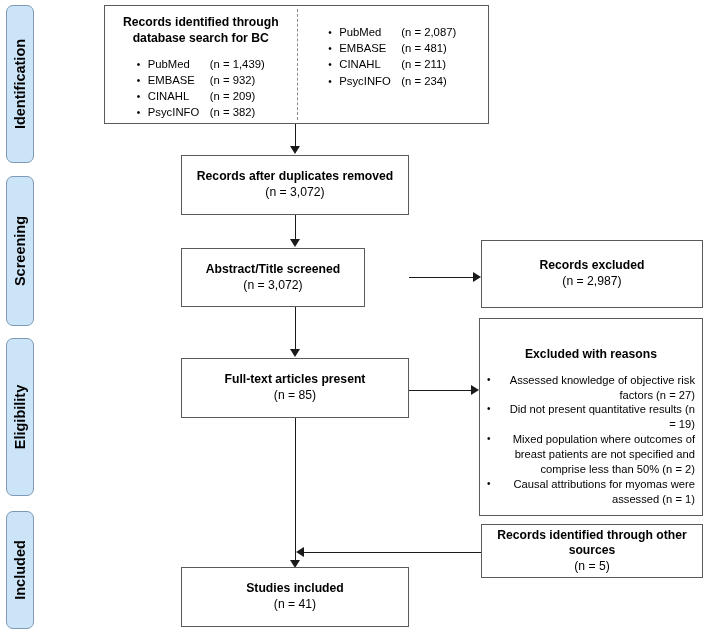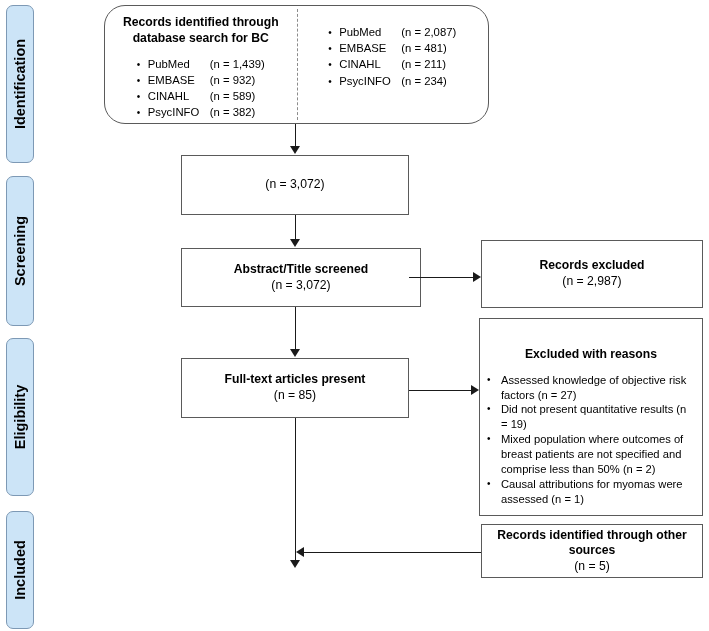--- a/index.html
+++ b/index.html
@@ -65,21 +65,20 @@
     font-weight: normal;
     line-height: 1.28;
   }
 
   
   #id-box {
     flex-direction: row;
     align-items: stretch;
     justify-content: flex-start;
     padding: 0;
-    border-radius: 21px;
   }
   .src-col {
     flex: 1 1 50%;
     display: flex;
     flex-direction: column;
     align-items: center;
     padding-top: 9px;
     box-sizing: border-box;
   }
   .src-col .title {
@@ -147,20 +146,21 @@
     align-items: flex-start;
     margin-bottom: 0px;
   }
   .reason-list .bullet {
     flex: 0 0 14px;
     font-size: 10px;
     line-height: 1.45;
   }
   .reason-list .rtext {
     flex: 1 1 auto;
+    text-align: right;
   }
 
   
   .vline {
     position: absolute;
     width: 0;
     border-left: 1.6px solid #1a1a1a;
   }
   .hline {
     position: absolute;
@@ -221,21 +221,21 @@
           <span class="nn">(n = 1,439)</span>
         </li>
         <li>
           <span class="bullet">•</span>
           <span class="db">EMBASE</span>
           <span class="nn">(n = 932)</span>
         </li>
         <li>
           <span class="bullet">•</span>
           <span class="db">CINAHL</span>
-          <span class="nn">(n = 589)</span>
+          <span class="nn">(n = 209)</span>
         </li>
         <li>
           <span class="bullet">•</span>
           <span class="db">PsycINFO</span>
           <span class="nn">(n = 382)</span>
         </li>
       </ul>
     </div>
 
     <div class="col-divider"></div>
@@ -263,27 +263,28 @@
           <span class="nn">(n = 234)</span>
         </li>
       </ul>
     </div>
   </div>
 
   <div class="vline" style="left:295px; top:124px; height:23px;"></div>
   <div class="arrow-down" style="left:290px; top:146px;"></div>
 
   <div class="box" style="left:181px; top:155px; width:228px; height:60px;">
+    <div class="title">Records after duplicates removed</div>
     <div class="count">(n = 3,072)</div>
   </div>
 
   <div class="vline" style="left:295px; top:215px; height:25px;"></div>
   <div class="arrow-down" style="left:290px; top:239px;"></div>
 
-  <div class="box" style="left:181px; top:248px; width:240px; height:59px;">
+  <div class="box" style="left:181px; top:248px; width:184px; height:59px;">
     <div class="title">Abstract/Title screened</div>
     <div class="count">(n = 3,072)</div>
   </div>
 
   <div class="hline" style="left:409px; top:277px; width:64px;"></div>
   <div class="arrow-right" style="left:473px; top:272px;"></div>
 
   <div class="box" style="left:481px; top:240px; width:222px; height:68px;">
     <div class="title">Records excluded</div>
     <div class="count">(n = 2,987)</div>
@@ -328,14 +329,18 @@
     <div class="title">Records identified through other sources</div>
     <div class="count">(n = 5)</div>
   </div>
 
   <div class="hline" style="left:304px; top:552px; width:177px;"></div>
   <div class="arrow-left" style="left:296px; top:547px;"></div>
 
   <div class="vline" style="left:295px; top:418px; height:143px;"></div>
   <div class="arrow-down" style="left:290px; top:560px;"></div>
 
+  <div class="box" style="left:181px; top:567px; width:228px; height:60px;">
+    <div class="title">Studies included</div>
+    <div class="count">(n = 41)</div>
+  </div>
 
 </div>
 
 </body></html>

